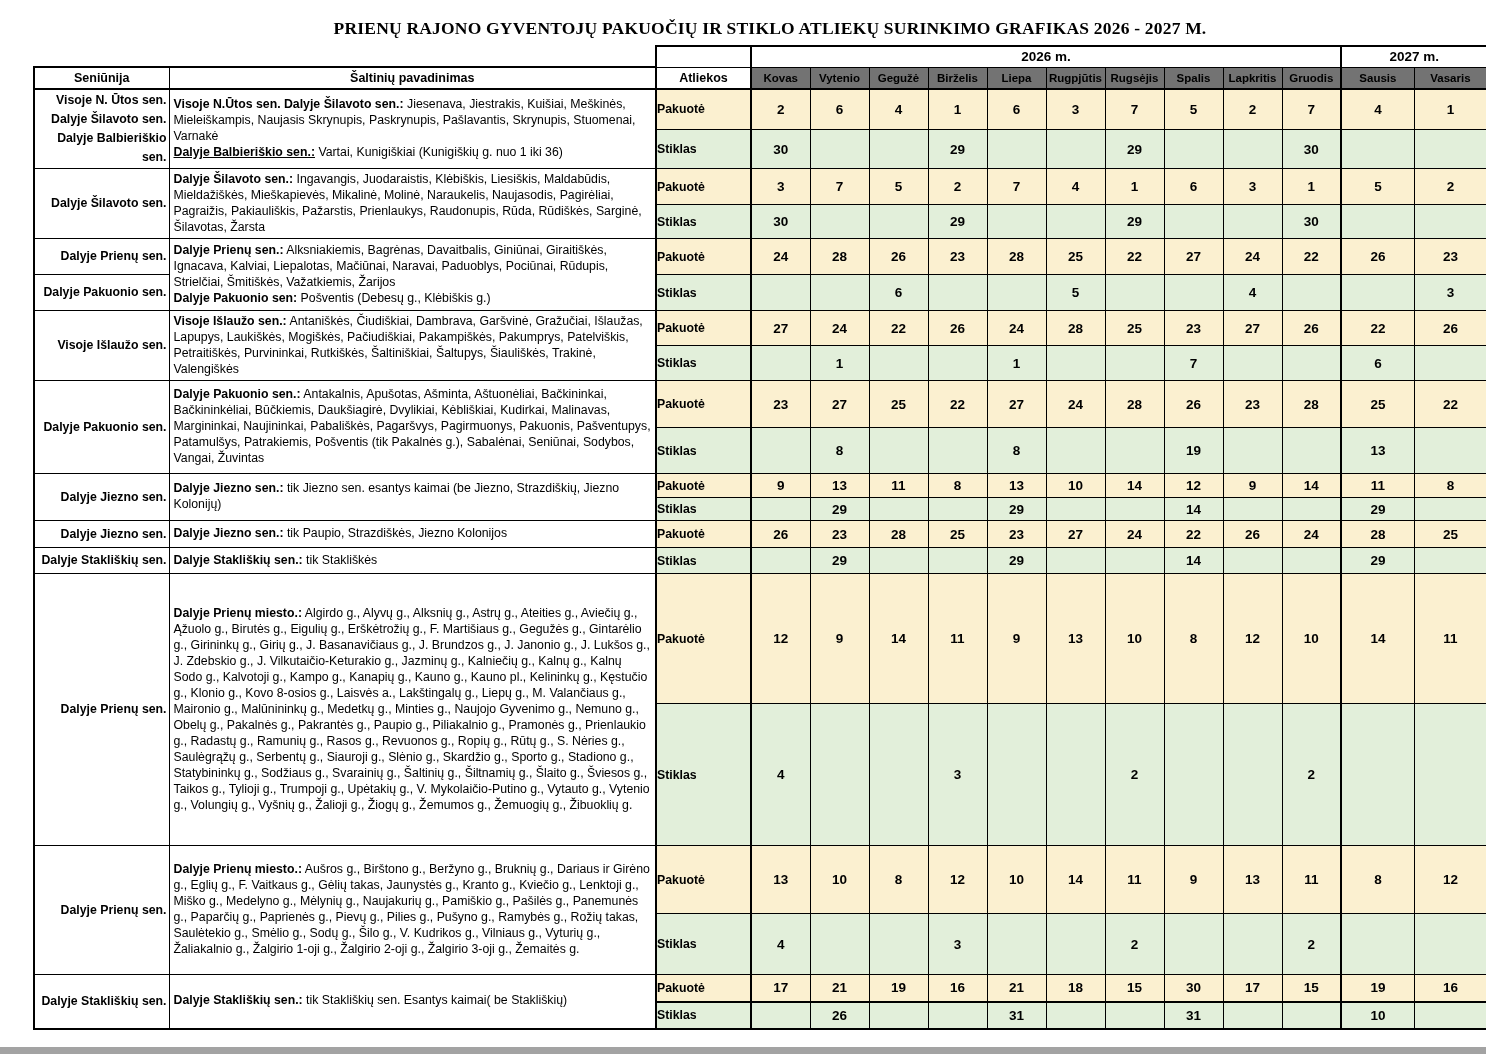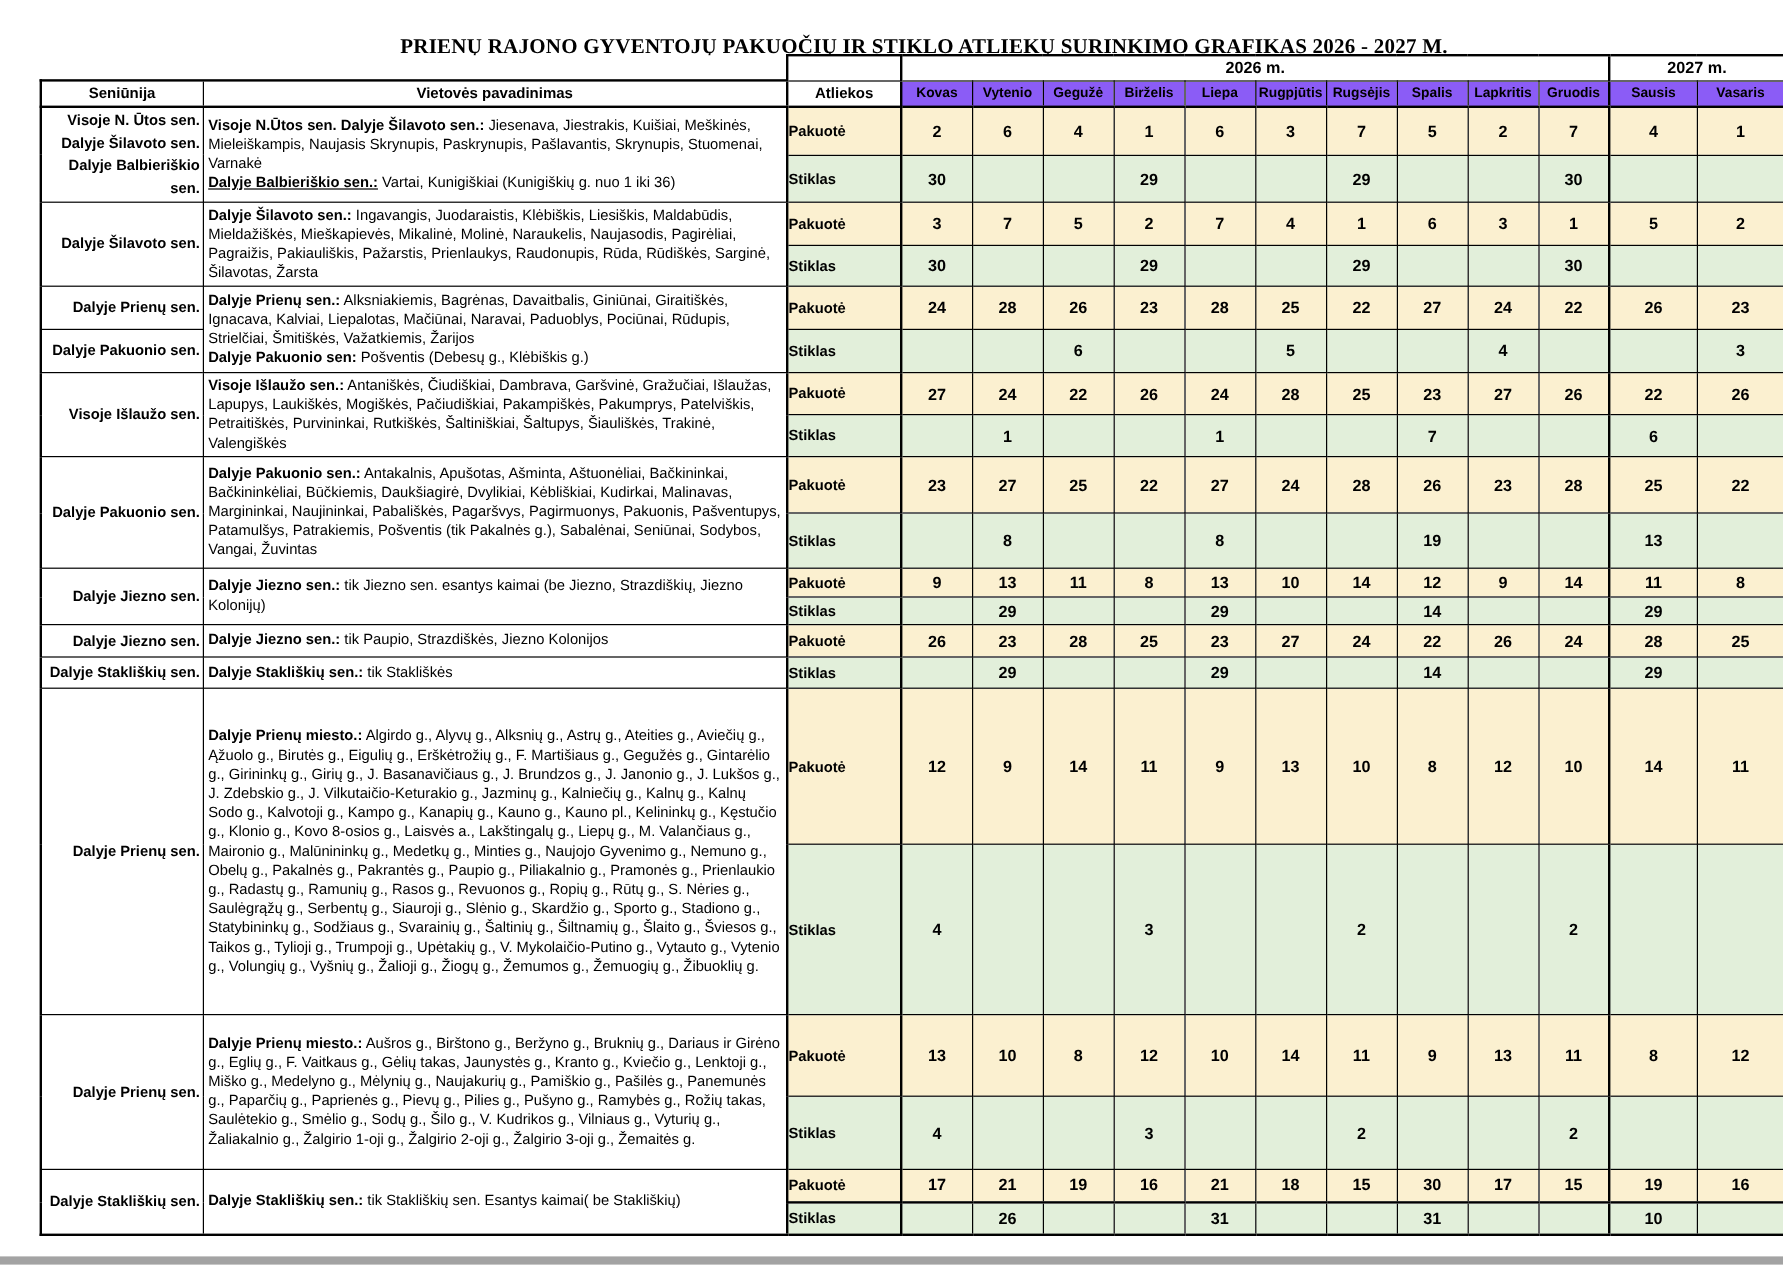--- a/index.html
+++ b/index.html
@@ -1,36 +1,36 @@
 <!DOCTYPE html>
 <html style="--pak-bg: #fbf0d0; --sti-bg: #e2efda;"><head>
 <meta charset="utf-8">
 <style>
   html,body{margin:0;padding:0;}
   body{
     width:1486px;height:1054px;position:relative;background:#ffffff;
     font-family:"Liberation Sans", sans-serif;color:#000;overflow:hidden;
   }
   .page-title{
-    position:absolute;top:28px;left:120px;width:1300px;text-align:center;
+    position:absolute;top:18px;left:120px;width:1300px;text-align:center;
     font-family:"Liberation Serif", serif;font-weight:bold;font-size:17.5px;
     letter-spacing:.2px;white-space:nowrap;
   }
   .table-wrap{position:absolute;top:45px;left:33px;}
   table{border-collapse:collapse;table-layout:fixed;width:1453px;}
   td,th{border:1.5px solid #000;padding:0;box-sizing:border-box;overflow:hidden;}
   .nocell{border:none;background:#fff;}
   
   .tt{border-top:2.5px solid #000;}
   .bb{border-bottom:2.5px solid #000;}
   .ll{border-left:2.5px solid #000;}
   .rr{border-right:2.5px solid #000;}
   .year-cell{font-weight:bold;font-size:13.5px;text-align:center;vertical-align:middle;height:21px;background:#fff;}
   .col-head{font-weight:bold;font-size:12.5px;text-align:center;vertical-align:middle;height:22px;background:#fff;}
-  .month-head{font-weight:bold;font-size:11.5px;text-align:center;vertical-align:middle;background:#8b5cf6;}
+  .month-head{font-weight:bold;font-size:11.5px;text-align:center;vertical-align:middle;background:#737373;}
   .sen{font-weight:bold;font-size:12.3px;text-align:right;vertical-align:middle;background:#fff;line-height:1.55;padding:1px 2px;}
   .viet{font-size:12.3px;vertical-align:middle;background:#fff;line-height:1.3;padding:1px 4px 1px 4px;text-align:left;}
   .viet b{font-weight:bold;}
   .viet .u{text-decoration:underline;margin-top:13px;}
   .lab{font-weight:bold;font-size:12.3px;text-align:left;vertical-align:middle;}
   .val{font-weight:bold;font-size:13.5px;text-align:center;vertical-align:middle;}
   .pak{background:var(--pak-bg,#fbf0d0);}
   .sti{background:var(--sti-bg,#e2efda);}
   .bottom-bar{position:absolute;left:0;right:0;bottom:0;height:7px;background:#a3a3a3;}
 </style>
@@ -60,21 +60,21 @@
       </colgroup>
     <thead>
         <tr>
           <td class="nocell" colspan="2"></td>
           <td class="year-cell tt ll rr"></td>
           <td class="year-cell tt" colspan="10">2026 m.</td>
           <td class="year-cell tt ll rr" colspan="2">2027 m.</td>
         </tr>
         <tr>
           <th class="col-head tt ll bb">Seniūnija</th>
-          <th class="col-head tt bb">Vietovės pavadinimas</th>
+          <th class="col-head tt bb">Šaltinių pavadinimas</th>
           <th class="col-head ll rr bb">Atliekos</th>
           <th class="month-head bb">Kovas</th>
           <th class="month-head bb">Vytenio</th>
           <th class="month-head bb">Gegužė</th>
           <th class="month-head bb">Birželis</th>
           <th class="month-head bb">Liepa</th>
           <th class="month-head bb">Rugpjūtis</th>
           <th class="month-head bb">Rugsėjis</th>
           <th class="month-head bb">Spalis</th>
           <th class="month-head bb">Lapkritis</th>

